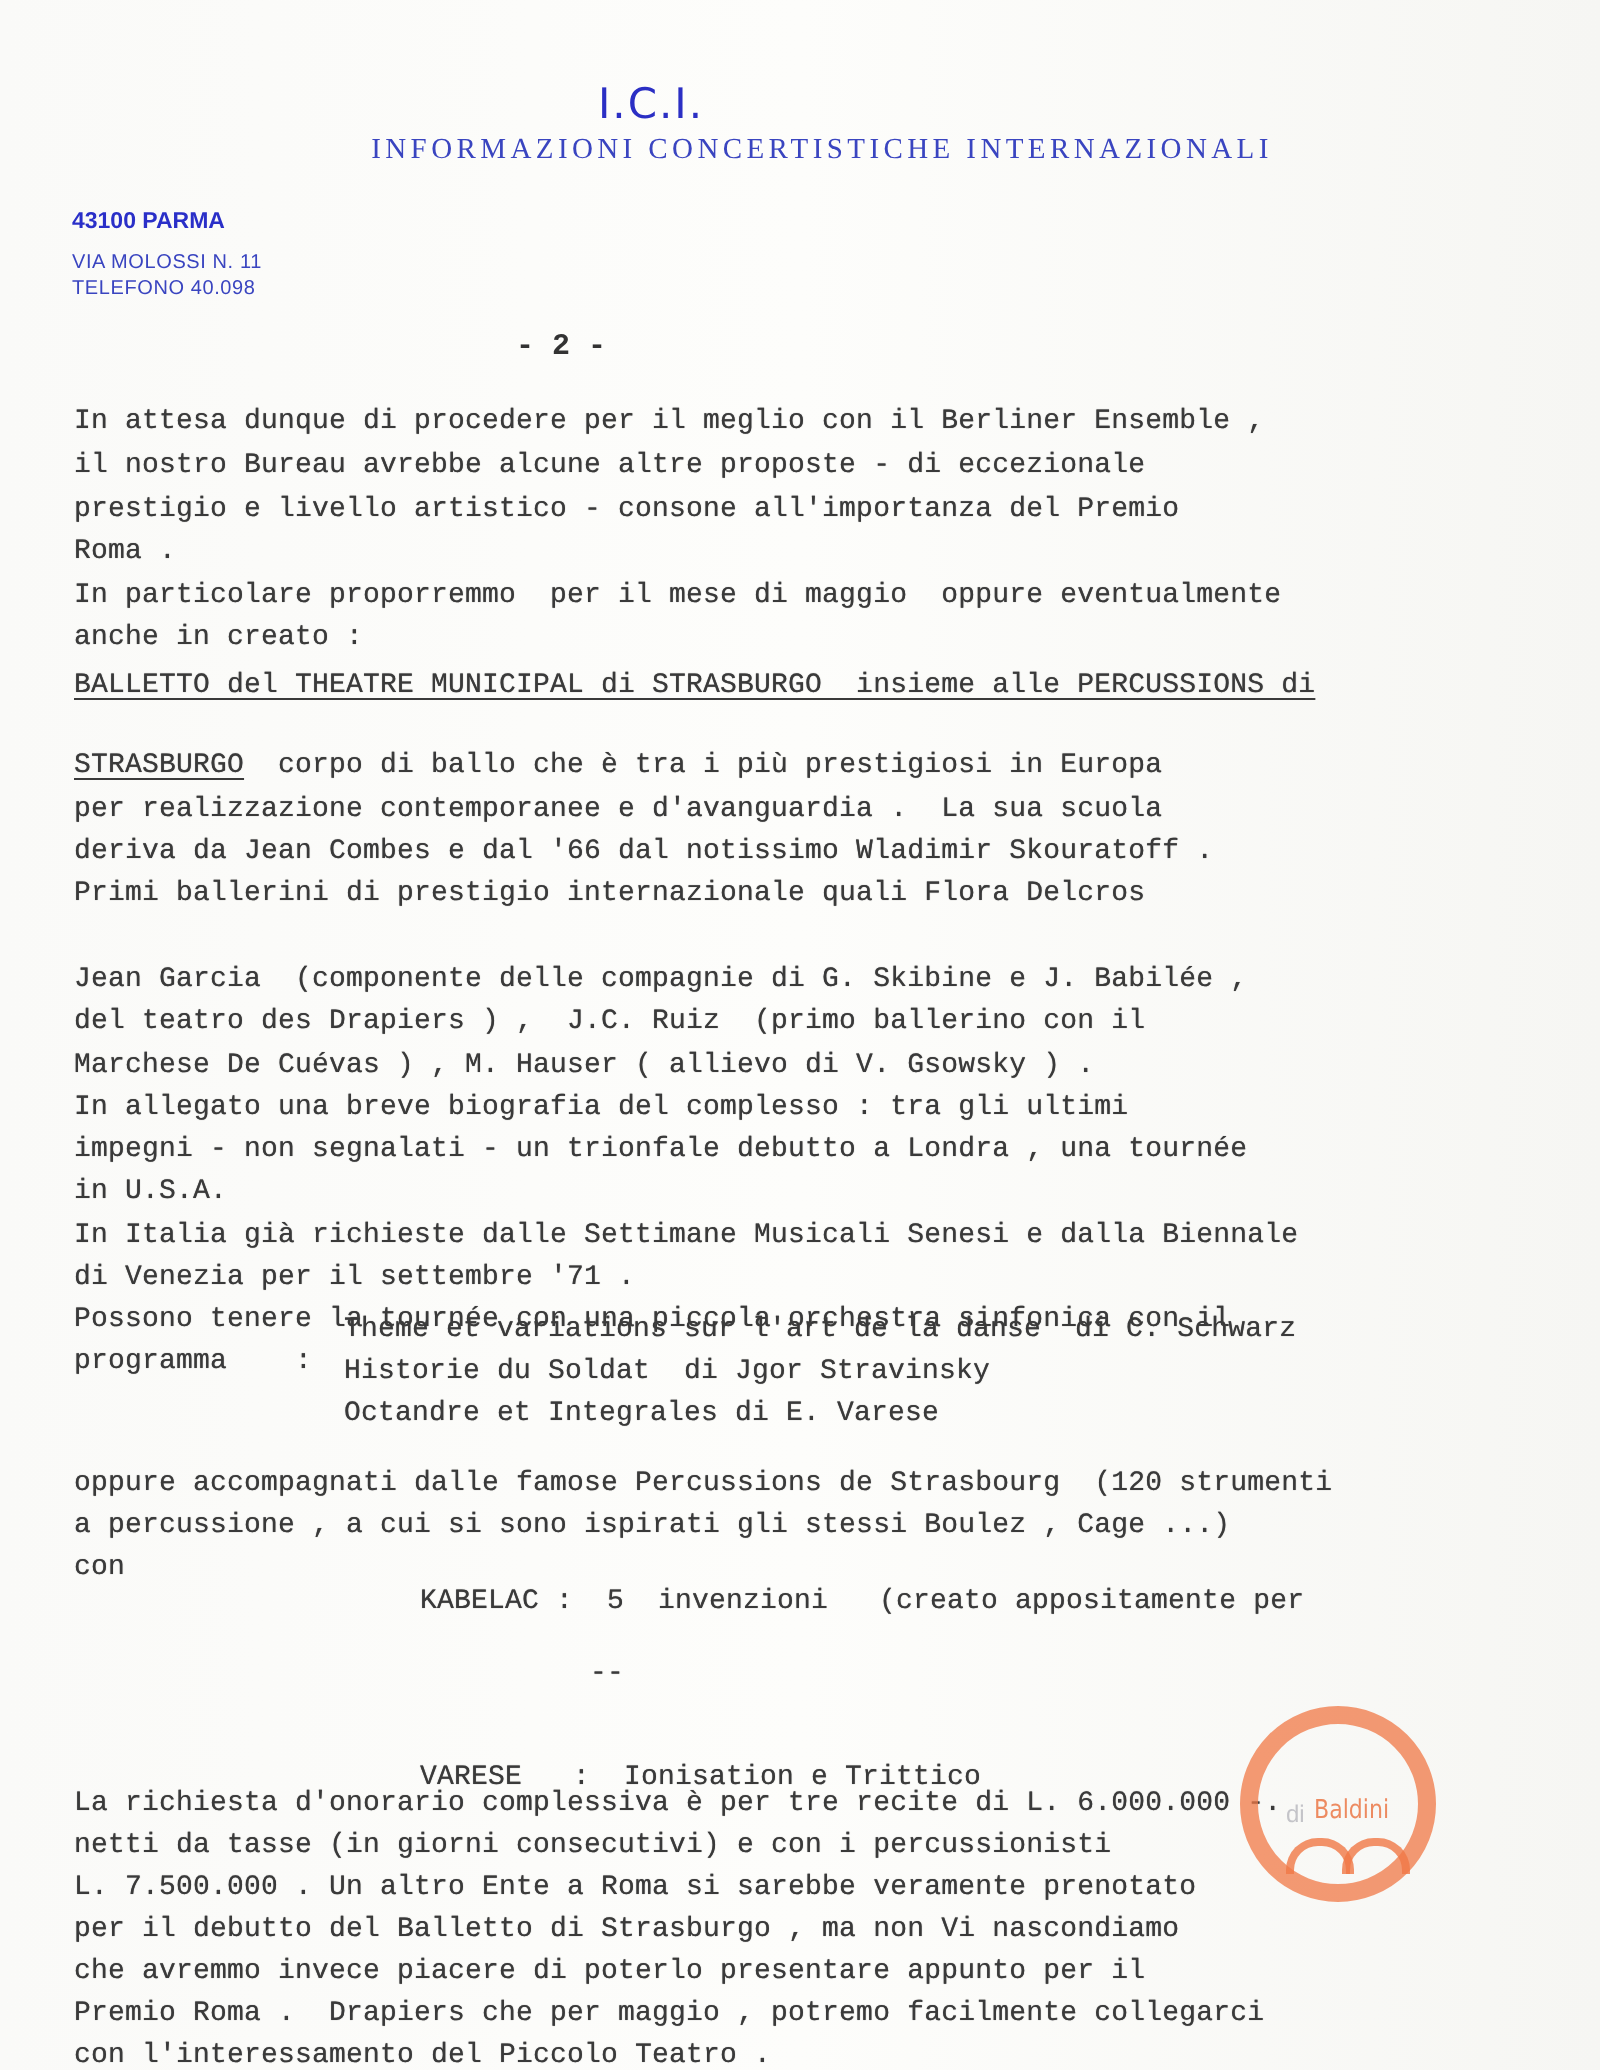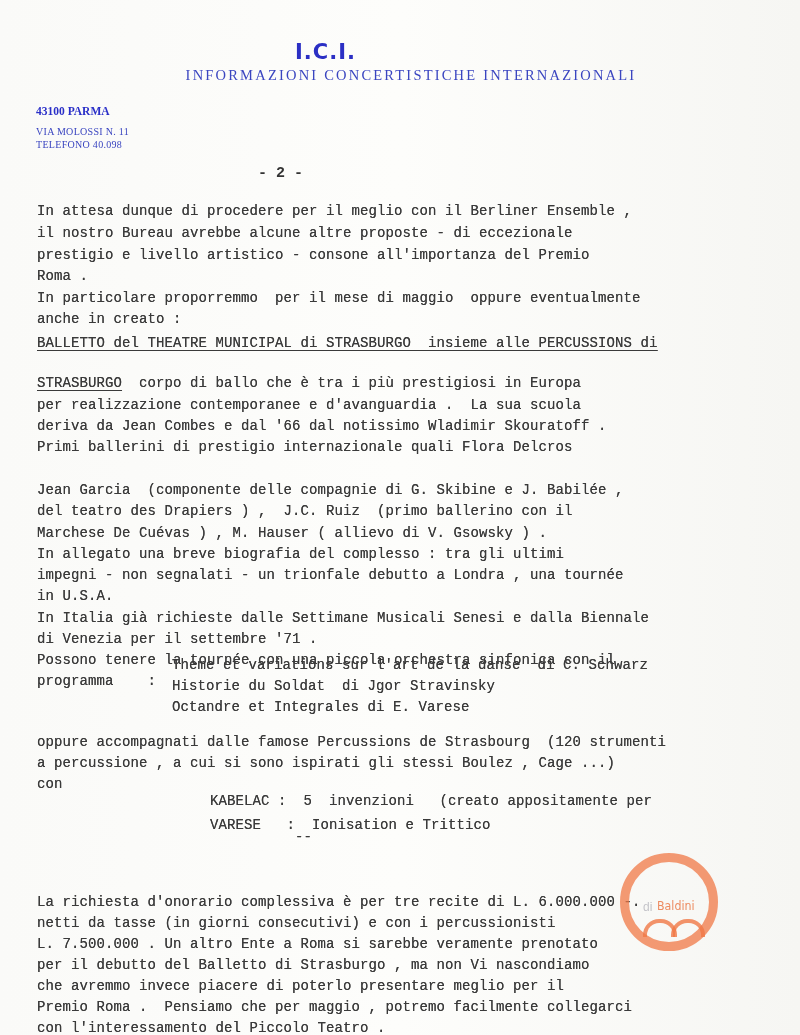--- a/index.html
+++ b/index.html
@@ -7,35 +7,35 @@
       width: 800px; height: 1035px; overflow: hidden;
       background: #fbfbf9;
       position: relative;
     }
     .page {
       position: absolute; left: 0; top: 0; width: 800px; height: 1035px;
       background: linear-gradient(90deg, #fafaf8 0%, #fdfdfb 50%, #f6f6f3 100%);
     }
     .logo {
       position: absolute; left: 0; width: 651px; top: 40px; text-align: center;
-      color: #2b2fc4; font-family: "DejaVu Sans", sans-serif; font-weight: bold;
+      color: #2b2fc4; font-family: "DejaVu Sans", sans-serif; font-weight: normal;
       font-size: 21px; letter-spacing: 1px;
     }
     .subtitle {
       position: absolute; left: 0; width: 822px; top: 67px; text-align: center;
       color: #3a45c0; font-family: "Liberation Serif", serif;
       font-size: 14.5px; letter-spacing: 2.2px;
     }
     .addr-city {
       position: absolute; left: 36px; top: 105px; color: #2a2fc8;
-      font-family: Liberation Serif, serif; font-weight: bold; font-size: 11.5px;
+      font-family: Liberation Sans, sans-serif; font-weight: bold; font-size: 11.5px;
     }
     .addr-line {
       position: absolute; left: 36px; color: #3a45c0;
-      font-family: Liberation Serif, serif; font-size: 10px; letter-spacing: 0.3px;
+      font-family: Liberation Sans, sans-serif; font-size: 10px; letter-spacing: 0.3px;
     }
     .type {
       position: absolute; left: 37px;
       font-family: "Liberation Mono", monospace; font-size: 14px;
       color: #3a3a3a; white-space: pre; letter-spacing: 0.1px;
       text-shadow: 0 0 0.4px #555;
     }
     .ul { text-decoration: underline; text-underline-offset: 3px; }
     .pagenum { position: absolute; left: 258px; top: 165px; font-family: "Liberation Mono", monospace; font-size: 15px; color:#333; font-weight: bold;}
     .stamp {
@@ -89,28 +89,28 @@
   <div class="type" style="top:657px; left:172px">Theme et variations sur l'art de la danse  di C. Schwarz</div>
   <div class="type" style="top:678px; left:172px">Historie du Soldat  di Jgor Stravinsky</div>
   <div class="type" style="top:699px; left:172px">Octandre et Integrales di E. Varese</div>
 
   <div class="type" style="top:734px">oppure accompagnati dalle famose Percussions de Strasbourg  (120 strumenti</div>
   <div class="type" style="top:755px">a percussione , a cui si sono ispirati gli stessi Boulez , Cage ...)</div>
   <div class="type" style="top:776px">con</div>
 
   <div class="type" style="top:793px; left:210px">KABELAC :  5  invenzioni   (creato appositamente per</div>
   <div class="type" style="top:829px; left:210px">          --</div>
-  <div class="type" style="top:817px; left:210px">VARESE   :  Ionisation e Trittico</div>
+  <div class="type" style="top:881px; left:210px">VARESE   :  Ionisation e Trittico</div>
 
   <div class="type" style="top:894px">La richiesta d'onorario complessiva è per tre recite di L. 6.000.000 -.</div>
   <div class="type" style="top:915px">netti da tasse (in giorni consecutivi) e con i percussionisti</div>
   <div class="type" style="top:936px">L. 7.500.000 . Un altro Ente a Roma si sarebbe veramente prenotato</div>
   <div class="type" style="top:957px">per il debutto del Balletto di Strasburgo , ma non Vi nascondiamo</div>
-  <div class="type" style="top:978px">che avremmo invece piacere di poterlo presentare meglio per il</div>
-  <div class="type" style="top:999px">Premio Roma .  Pensiamo che per maggio , potremo facilmente collegarci</div>
+  <div class="type" style="top:978px">che avremmo invece piacere di poterlo presentare appunto per il</div>
+  <div class="type" style="top:999px">Premio Roma .  Drapiers che per maggio , potremo facilmente collegarci</div>
   <div class="type" style="top:1020px">con l'interessamento del Piccolo Teatro .</div>
 
   <div class="stamp"></div>
   <div class="stamp-di">di</div>
   <div class="stamp-text">Baldini</div>
   <div class="stamp-arch" style="left:643px"></div>
   <div class="stamp-arch" style="left:671px"></div>
 </div>
 
 </body></html>

